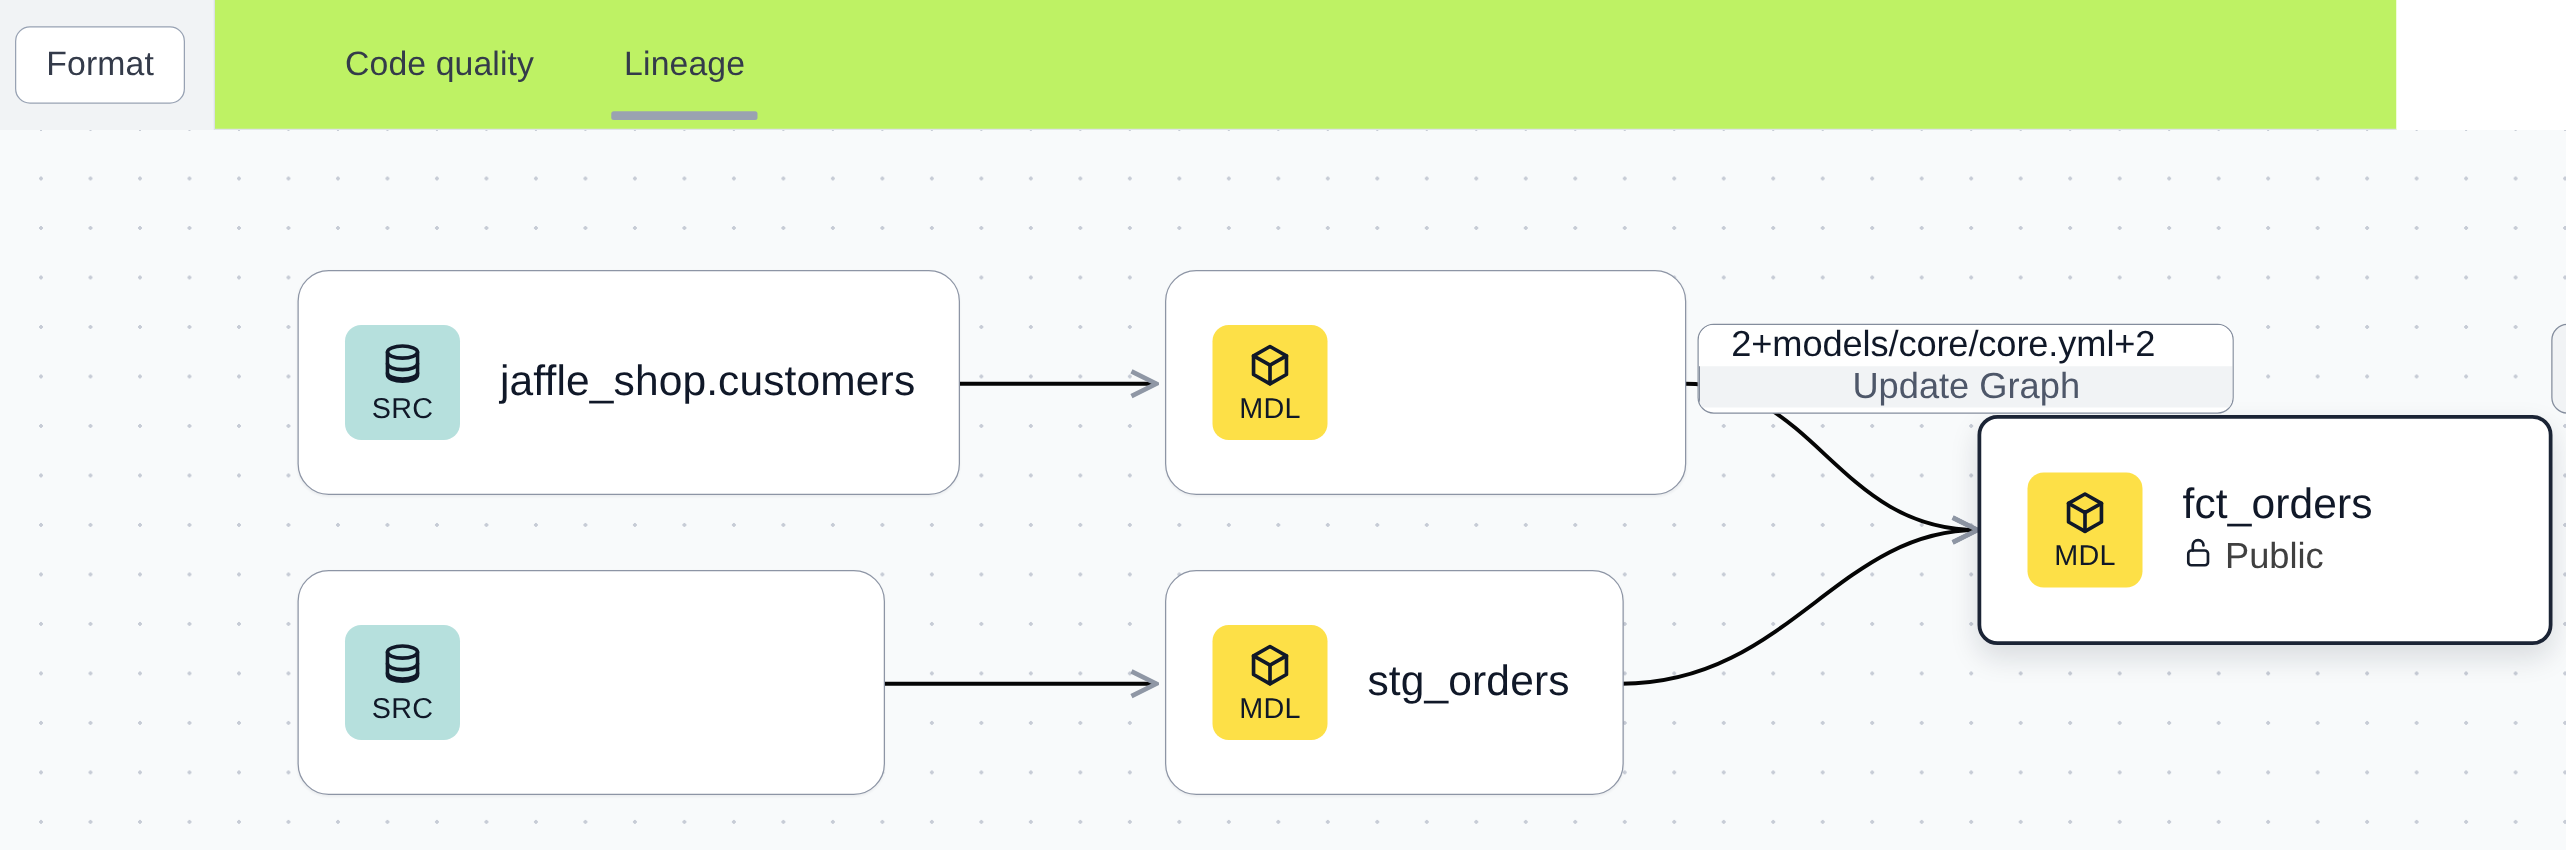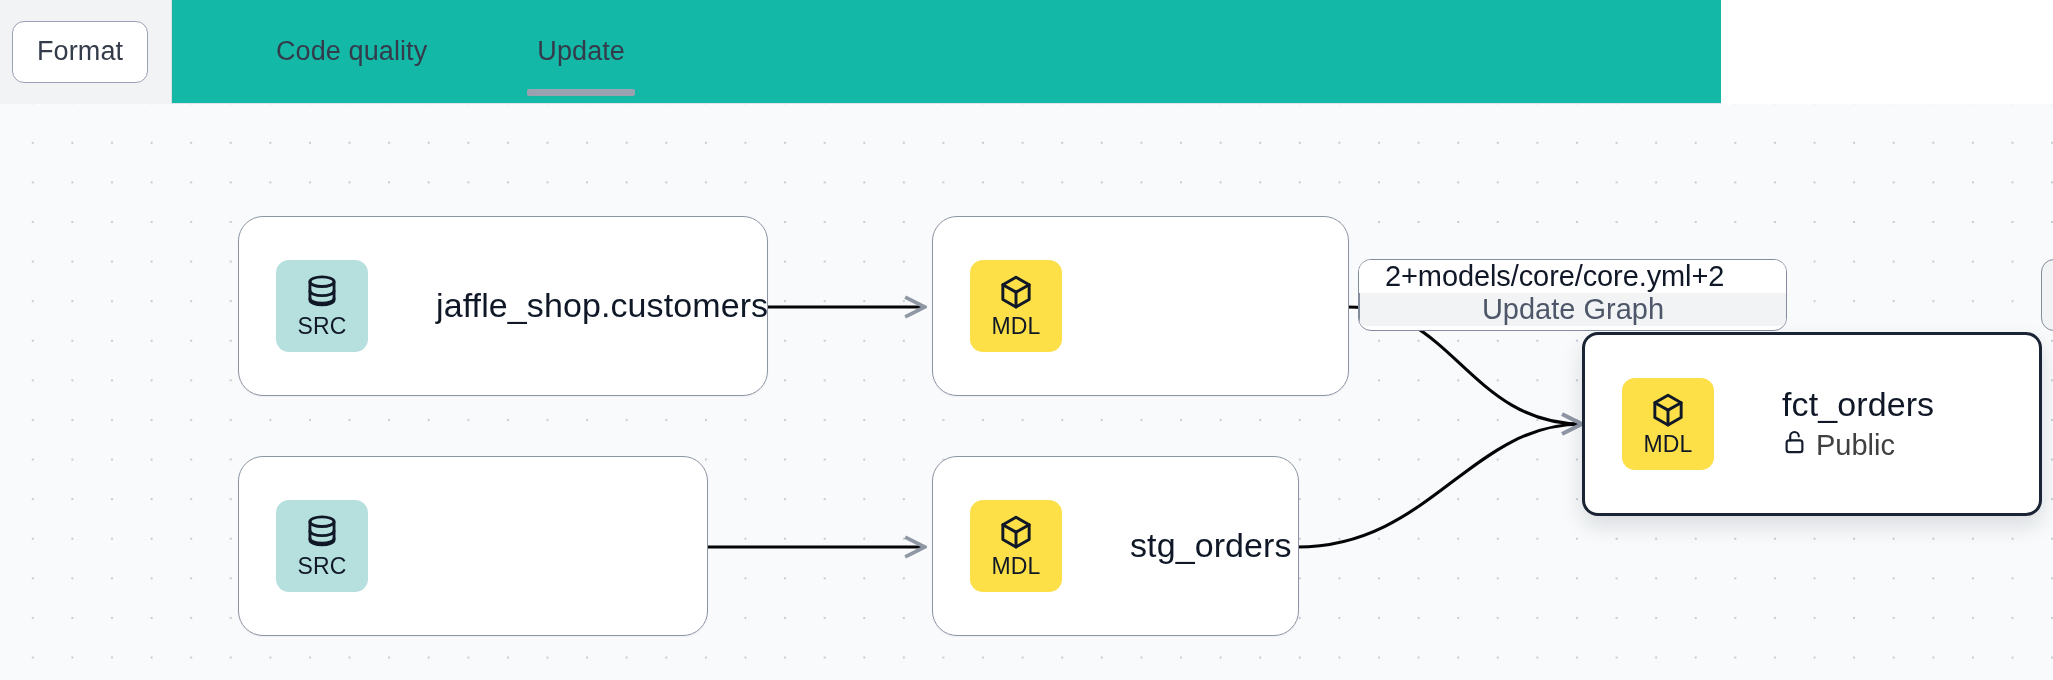--- a/index.html
+++ b/index.html
@@ -16,23 +16,23 @@
     position: relative;
     width: 2053px;
     height: 680px;
     overflow: hidden;
   }
 
   
   .toolbar {
     position: absolute;
     left: 0; top: 0;
-    width: 1721px;
+    width: 1917px;
     height: 104px;
-    background: #14b8a6;
+    background: #bef264;
     border-bottom: 1px solid #dfe3e8;
     display: flex;
     align-items: center;
   }
 
   .toolbar-left {
     width: 172px;
     height: 104px;
     display: flex;
     align-items: center;
@@ -54,21 +54,20 @@
     color: #343b4a;
     cursor: pointer;
     letter-spacing: 0.1px;
   }
 
   .toolbar-tabs {
     display: flex;
     align-items: stretch;
     height: 104px;
     padding-left: 68px;
-    gap: 38px;
   }
 
   .tab {
     position: relative;
     display: flex;
     align-items: center;
     padding: 0 36px;
     font-size: 27px;
     color: #343b4a;
     cursor: pointer;
@@ -147,21 +146,20 @@
     margin-top: 2px;
   }
 
   .node-body {
     padding-left: 32px;
     display: flex;
     flex-direction: column;
     justify-content: center;
     gap: 4px;
     min-width: 0;
-    margin-left: 36px;
   }
 
   .node-title {
     font-size: 34px;
     color: #101828;
     line-height: 1.16;
     white-space: nowrap;
     letter-spacing: 0.1px;
   }
 
@@ -240,21 +238,21 @@
   <div class="toolbar">
     <div class="toolbar-left">
       <button class="format-button">Format</button>
     </div>
     <div class="toolbar-tabs">
       <div class="tab">
         <span>Code quality</span>
 
       </div>
       <div class="tab is-active">
-        <span>Update</span>
+        <span>Lineage</span>
         <span class="tab-underline"></span>
       </div>
     </div>
   </div>
 
   <div class="canvas">
 
     <svg class="edges-svg" viewBox="0 0 2053 576">
       <defs>
         <marker id="arrow" viewBox="0 0 10 10" refX="9" refY="5" markerWidth="8" markerHeight="8" orient="auto-start-reverse">

